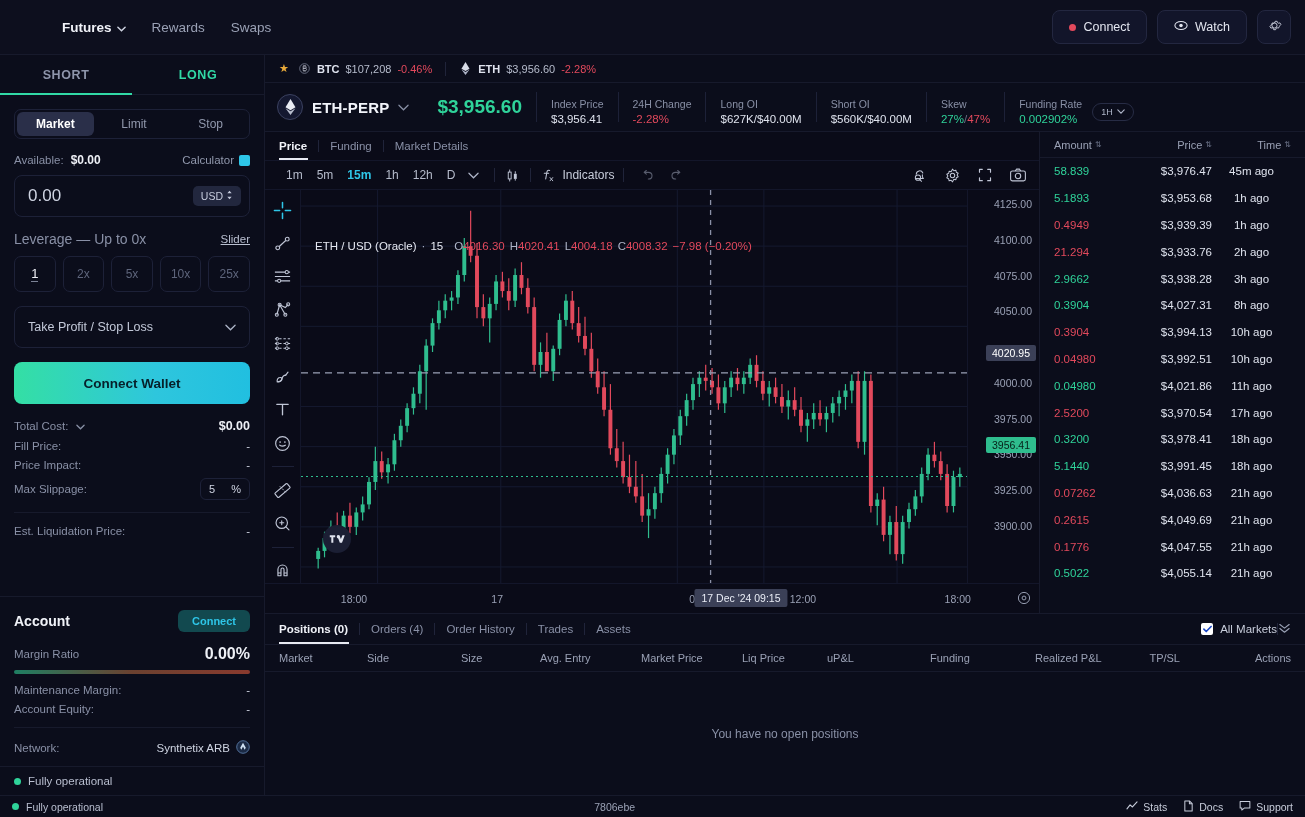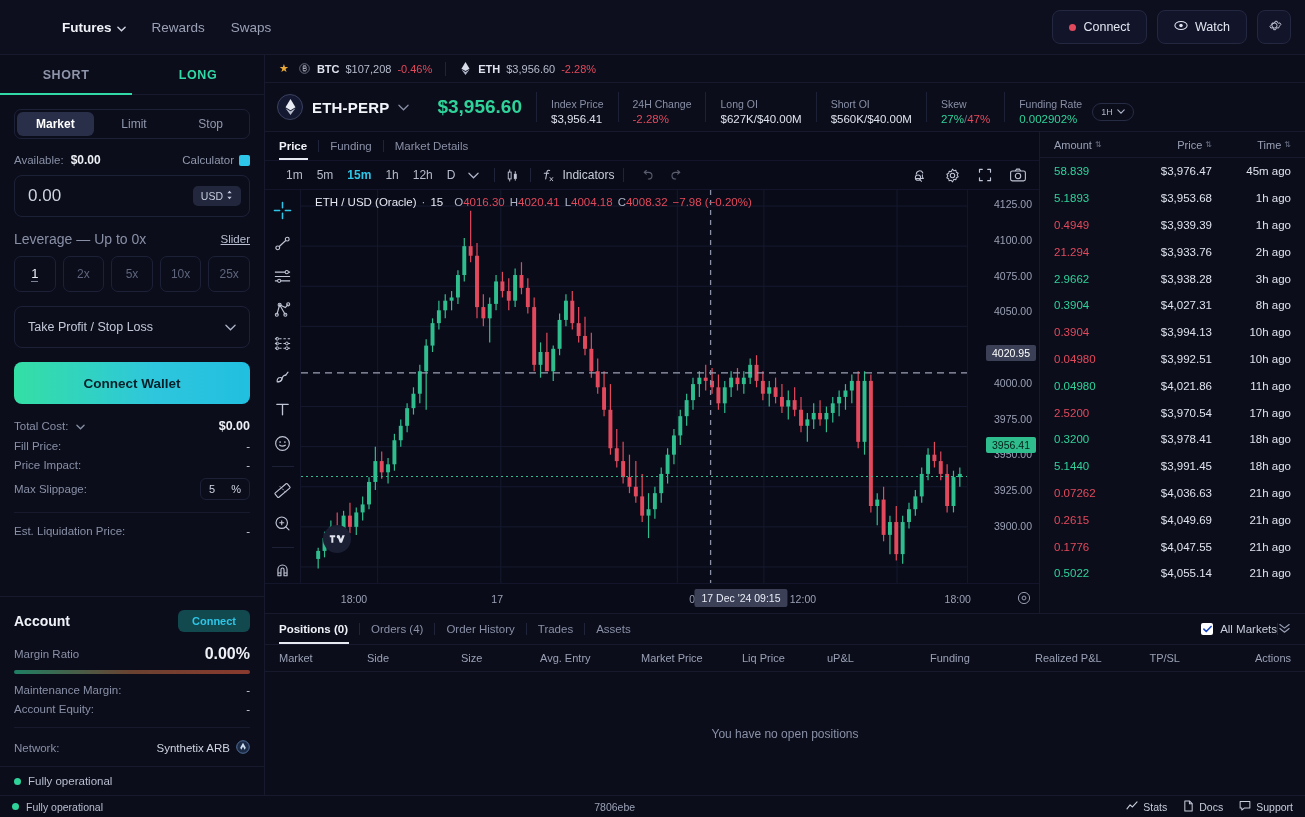--- a/index.html
+++ b/index.html
@@ -203,21 +203,21 @@
   }
   .rail-ico { width: 26px; height: 26px; display: flex; align-items: center; justify-content: center; cursor: pointer; }
   .rail-sep { width: 22px; height: 1px; background: #1d2138; margin: 2px 0; }
 
   .plot-wrap { flex: 1; position: relative; min-width: 0; }
   .ohlc-legend {
     position: absolute; left: 14px; top: 6px; font-size: 11.5px; color: #d6dae6;
     display: flex; align-items: baseline; gap: 5px; z-index: 6; white-space: nowrap;
   }
   .ohlc-legend .sym { color: #e6e9f2; }
-  .ohlc-legend .dn { color: #e2495c; }
+  .ohlc-legend .dn { color: #e2495c; margin-top: 44px; }
   .ohlc-legend .k { color: #aeb5c8; }
   .tv-logo {
     position: absolute; left: 22px; bottom: 30px; width: 28px; height: 28px; border-radius: 50%;
     background: #1b1f34; display: flex; align-items: center; justify-content: center; z-index: 6;
   }
   .price-axis {
     width: 72px; flex: 0 0 72px; position: relative; border-left: 1px solid #13162a;
   }
   .pa-lbl { position: absolute; right: 7px; font-size: 10.5px; color: #9aa1b5; transform: translateY(-50%); }
   .pa-badge {
@@ -246,21 +246,21 @@
   .tr-h.c { justify-content: flex-end; }
   .sort-ico { font-size: 8px; color: #6b7288; }
   .tr-rows { flex: 1; overflow: hidden; }
   .tr-row {
     height: 26.8px; display: grid; grid-template-columns: 1fr 1fr 1fr;
     align-items: center; padding: 0 14px; font-size: 11.5px;
   }
   .tr-amt.buy { color: #2fd39a; }
   .tr-amt.sell { color: #e2495c; }
   .tr-px { color: #dfe3ee; text-align: right; }
-  .tr-time { color: #dfe3ee; text-align: right; }
+  .tr-time { color: #dfe3ee; text-align: center; }
 
   
   .bottom { flex: 0 0 182px; display: flex; flex-direction: column; border-top: 1px solid #171a2c; background: #0b0d1b; }
   .pos-tabs { height: 30px; display: flex; align-items: center; padding: 0 14px; }
   .ptab { font-size: 11.5px; color: #8990a6; padding: 0 11px; height: 30px; display: flex; align-items: center; position: relative; cursor: pointer; }
   .ptab:first-child { padding-left: 0; }
   .ptab.on { color: #f0f2f8; font-weight: 700; }
   .ptab.on::after { content: ''; position: absolute; left: 0; bottom: 0; width: 70px; height: 2px; background: #e8eaf2; }
   .ptab-div { width: 1px; height: 12px; background: #20243a; }
   .pt-right { margin-left: auto; display: flex; align-items: center; }

